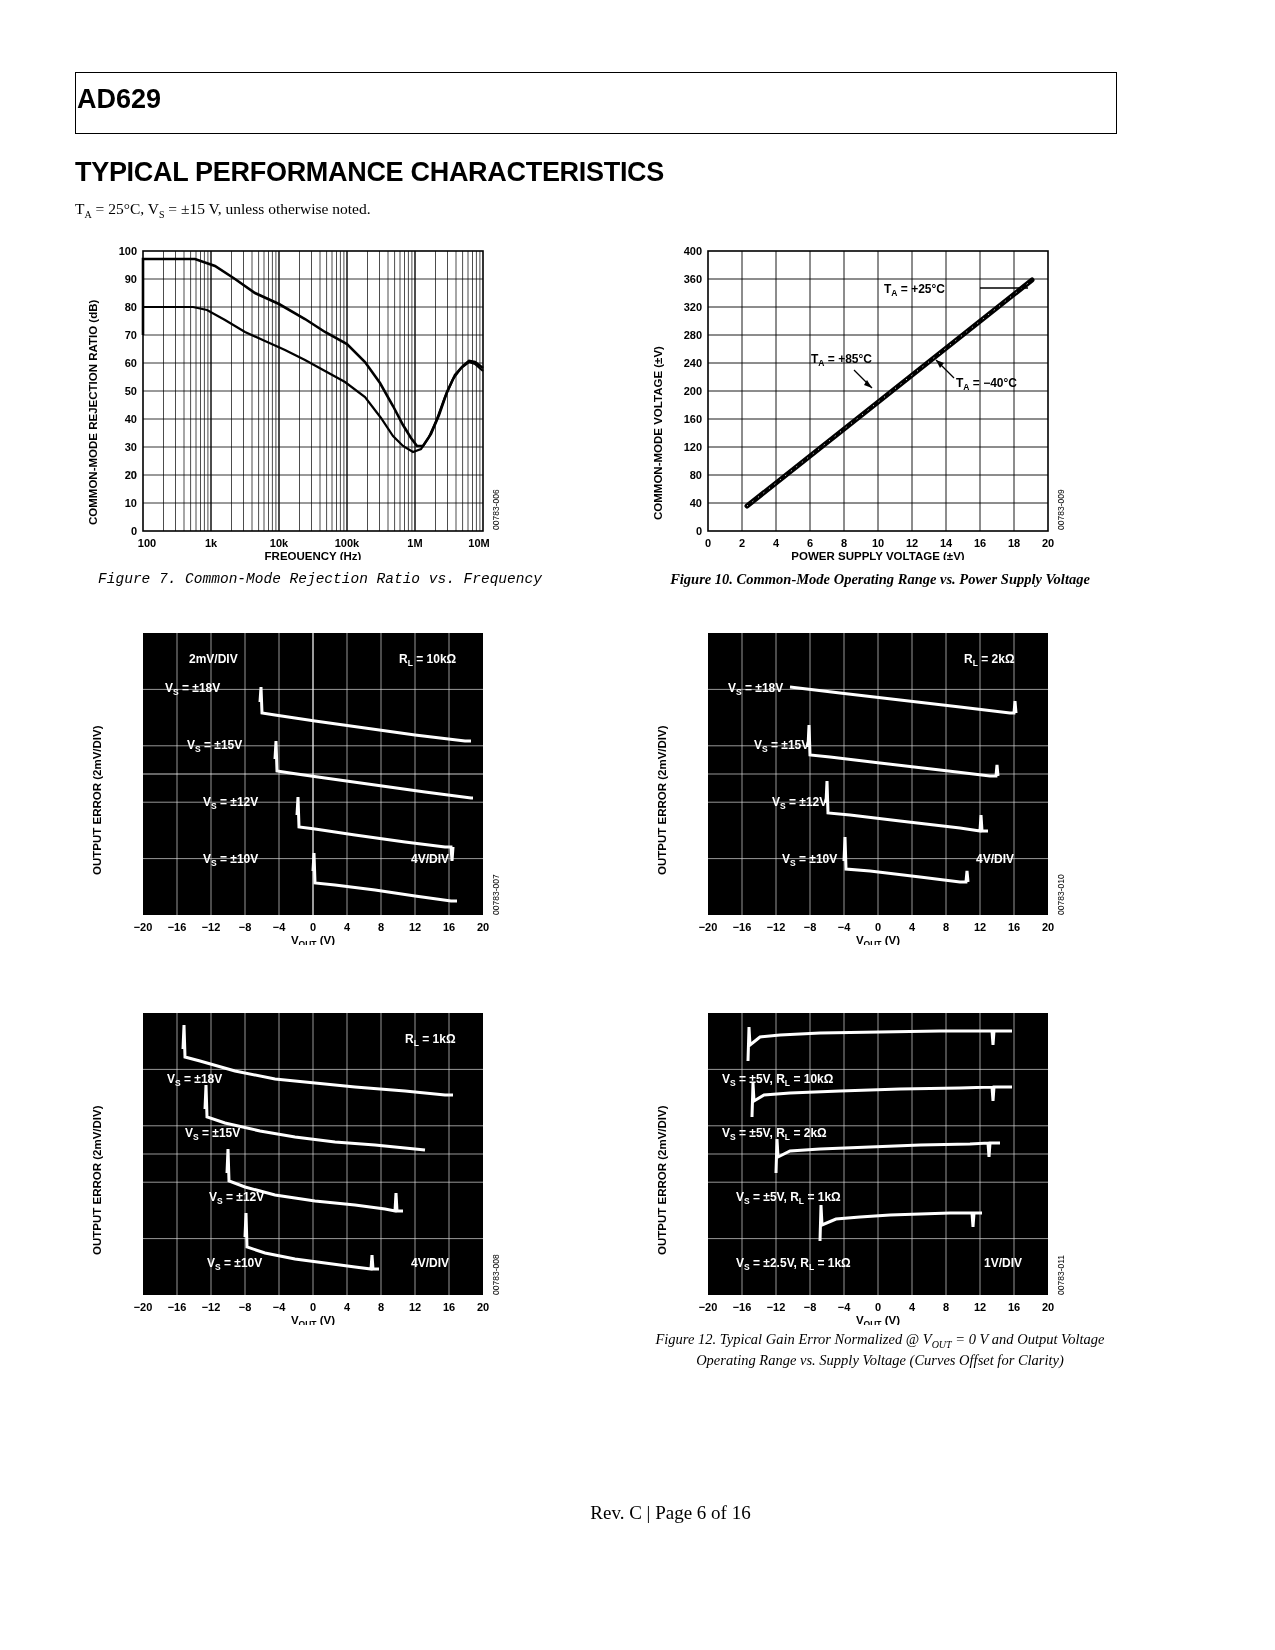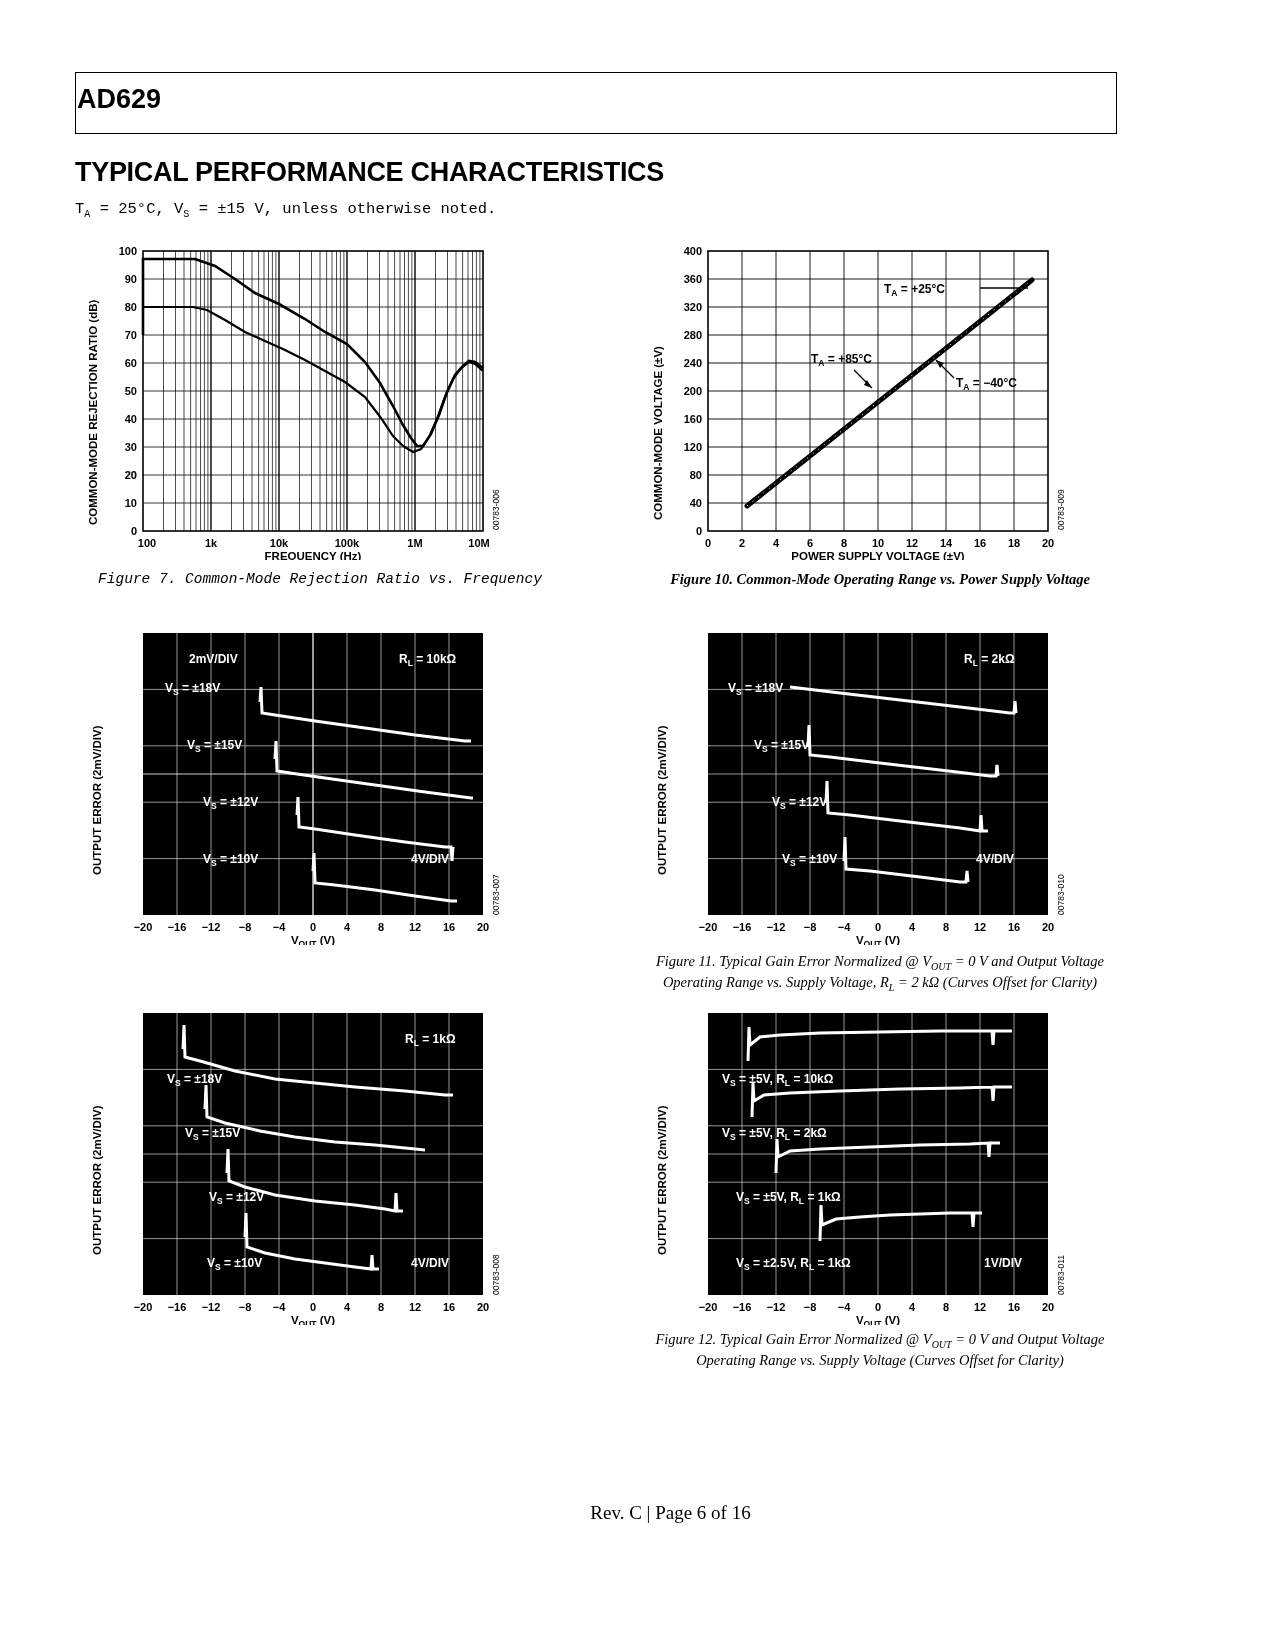--- a/index.html
+++ b/index.html
@@ -47,21 +47,21 @@
     top: 157px;
     font-family: "Liberation Sans", sans-serif;
     font-weight: bold;
     font-size: 27px;
     letter-spacing: -0.3px;
   }
   .section-sub {
     position: absolute;
     left: 75px;
     top: 200px;
-    font-family: Liberation Mono, monospace;
+    font-family: Liberation Serif, serif;
     font-size: 15.5px;
   }
   .section-sub sub { font-size: 10px; }
   
   .fig {
     position: absolute;
   }
   .caption {
     position: absolute;
     font-family: "Liberation Serif", serif;
@@ -371,24 +371,20 @@
         <text x="272" y="306">4</text>
         <text x="306" y="306">8</text>
         <text x="340" y="306">12</text>
         <text x="374" y="306">16</text>
         <text x="408" y="306">20</text>
       </g>
       <text x="238" y="319" font-family="Liberation Sans, sans-serif" font-size="11.5" font-weight="bold" text-anchor="middle">V<tspan font-size="8.5" dy="3">OUT</tspan><tspan dy="-3"> (V)</tspan></text>
       <text x="424" y="290" transform="rotate(-90 424 290)" font-family="Liberation Sans, sans-serif" font-size="8.5">00783-010</text>
     </svg>
   </div>
-  <div class="caption" style="left:630px; top:952px; width:500px;">
-    <span>Figure 11. Typical Gain Error Normalized @ V<sub>OUT</sub> = 0 V and Output Voltage</span><br>
-    <span>Operating Range vs. Supply Voltage, R<sub>L</sub> = 2 kΩ (Curves Offset for Clarity)</span>
-  </div>
 
   <div class="fig" style="left:75px; top:1005px; width:490px; height:320px;">
     <svg width="490" height="320" viewBox="0 0 490 320">
       <text x="26" y="250" transform="rotate(-90 26 250)" font-family="Liberation Sans, sans-serif" font-size="11.5" font-weight="bold">OUTPUT ERROR (2mV/DIV)</text>
       <rect x="68" y="8" width="340" height="282" fill="#000"></rect>
       <g stroke="#ffffff" stroke-width="0.7" opacity="0.85">
         <line x1="68" y1="64.4" x2="408" y2="64.4"></line>
         <line x1="68" y1="120.8" x2="408" y2="120.8"></line>
         <line x1="68" y1="177.2" x2="408" y2="177.2"></line>
         <line x1="68" y1="233.6" x2="408" y2="233.6"></line>

